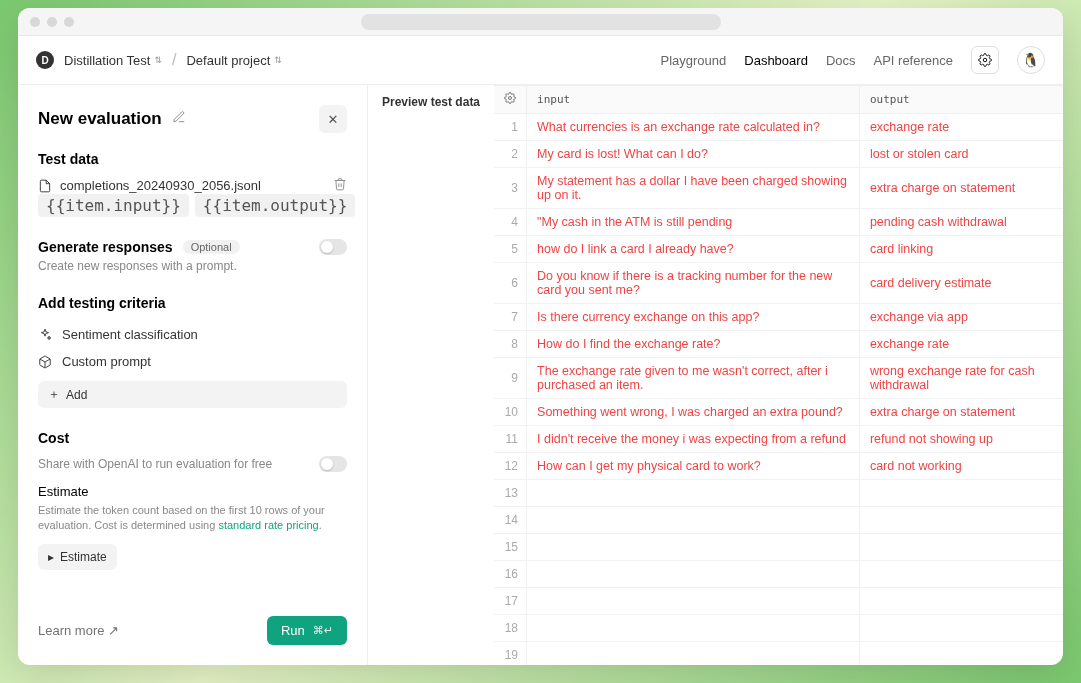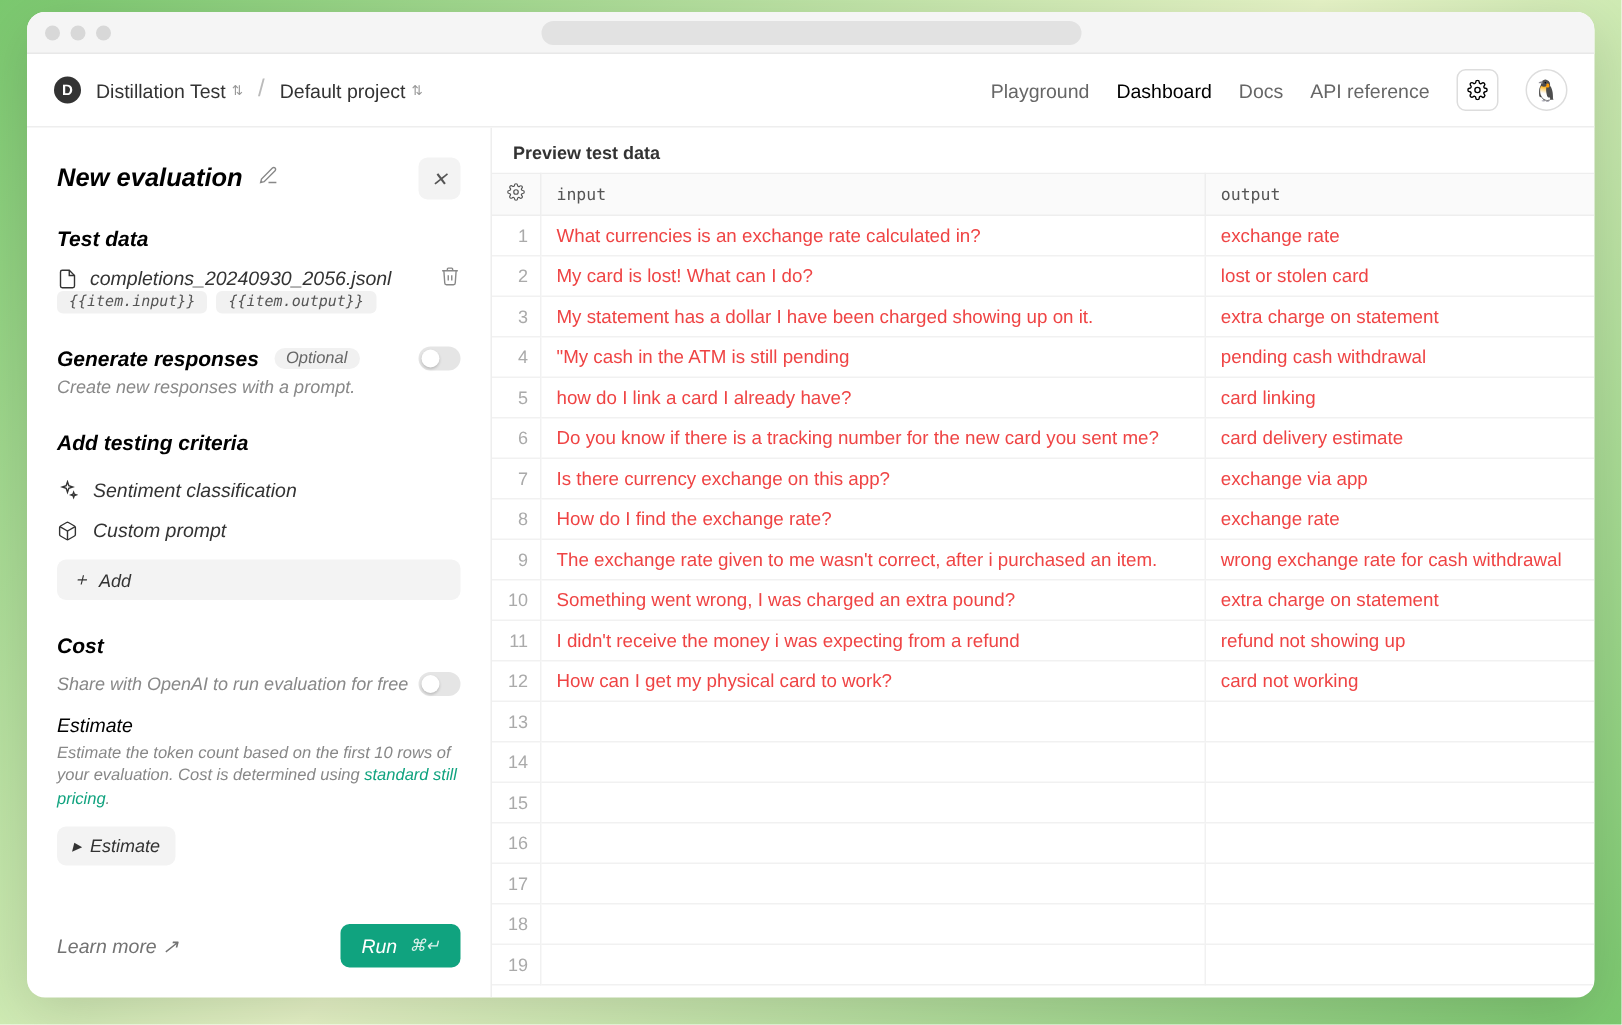--- a/index.html
+++ b/index.html
@@ -69,27 +69,26 @@
     border: 1px solid #ddd;
     display: flex; align-items: center; justify-content: center;
     font-size: 14px;
   }
   .body {
     flex: 1;
     display: flex;
     overflow: hidden;
   }
   .sidebar {
-    width: 310px;
+    width: 350px;
     border-right: 1px solid #eee;
     padding: 20px;
     overflow-y: auto;
     display: flex;
     flex-direction: column;
-    font-style: italic;
   }
   .side-header {
     display: flex; align-items: center; justify-content: space-between;
     margin-bottom: 18px;
   }
   .side-title { font-size: 17px; font-weight: 600; display: flex; align-items: center; gap: 10px; }
   .edit-icon { color: #888; cursor: pointer; }
   .close-btn {
     width: 28px; height: 28px; background: #f3f3f3; border-radius: 6px;
     display: flex; align-items: center; justify-content: center;
@@ -98,21 +97,21 @@
   .section-title { font-size: 14px; font-weight: 600; margin-bottom: 10px; }
   .file-row {
     display: flex; align-items: center; gap: 8px;
     font-size: 13px; color: #333; margin-bottom: 0;
   }
   .file-row .trash { margin-left: auto; color: #888; cursor: pointer; }
   .tag-row { display: flex; gap: 6px; margin-bottom: 22px; }
   .tag {
     background: #f1f1f1; border-radius: 4px; padding: 2px 8px;
     font-family: ui-monospace, SFMono-Regular, Menlo, monospace;
-    font-size: 10px; color: #555;
+    font-size: 16px; color: #555;
   }
   .gen-row { display:flex; align-items:center; gap:10px; margin-bottom:4px; }
   .optional-pill {
     background:#f1f1f1; border-radius:10px; padding:1px 8px;
     font-size:11px; color:#666;
   }
   .toggle {
     margin-left:auto;
     width: 28px; height: 16px; background: #e5e5e5; border-radius: 8px;
     position: relative; cursor: pointer;
@@ -147,21 +146,21 @@
     display:flex; align-items:center; justify-content:space-between;
   }
   .learn-more { font-size:13px; color:#737373; cursor:pointer; }
   .run-btn {
     background:#10a37f; color:#fff; border-radius:6px;
     padding:7px 14px; font-size:13px; font-weight:500;
     display:flex; align-items:center; gap:8px; cursor:pointer;
   }
   .kbd { font-size:11px; opacity:0.85; }
   .preview {
-    flex:1; display:flex; flex-direction:column; overflow:hidden;
+    flex:1; display:flex; flex-direction:row; overflow:hidden;
   }
   .preview-title {
     font-size:12px; font-weight:600; color:#333;
     padding:10px 14px 6px 14px;
   }
   .table-wrap { flex:1; overflow:auto; }
   table { width:100%; border-collapse:collapse; font-size:12.5px; }
   thead th {
     text-align:left; padding:6px 10px;
     font-family: ui-monospace, SFMono-Regular, Menlo, monospace;
@@ -296,21 +295,21 @@
       </div>
 
       <div class="section-title">Cost</div>
       <div class="cost-row">
         <span class="muted">Share with OpenAI to run evaluation for free</span>
         <div class="toggle"></div>
       </div>
       <div style="margin-top:12px">
         <div style="font-size:13px; font-weight:500">Estimate</div>
         <div class="cost-desc">
-          <span>Estimate the token count based on the first 10 rows of your evaluation. Cost is determined using </span><a href="#">standard still pricing</a><span>.</span>
+          <span>Estimate the token count based on the first 10 rows of your evaluation. Cost is determined using </span><a href="#">standard rate pricing</a><span>.</span>
         </div>
         <div class="estimate-btn">
           <span>▸</span>
           <span>Estimate</span>
         </div>
       </div>
 
       <div class="side-footer">
         <span class="learn-more">
           <span>Learn more</span>

